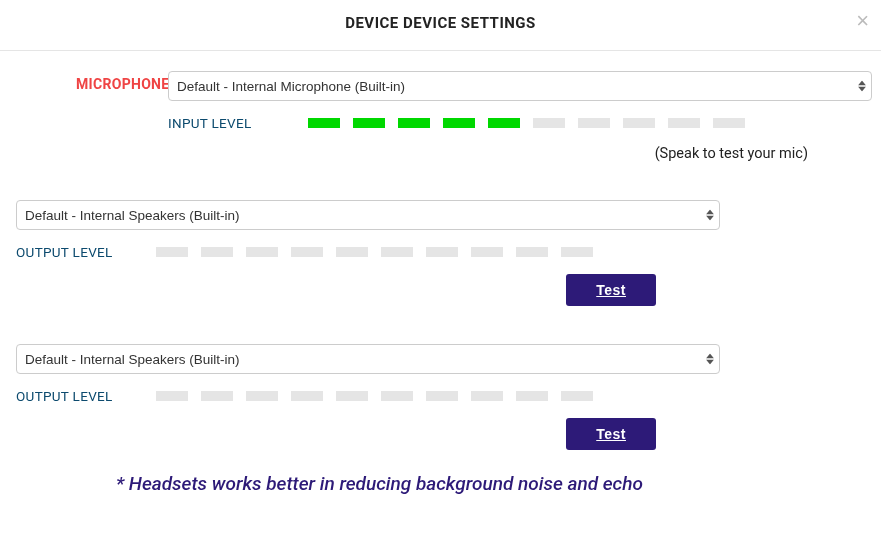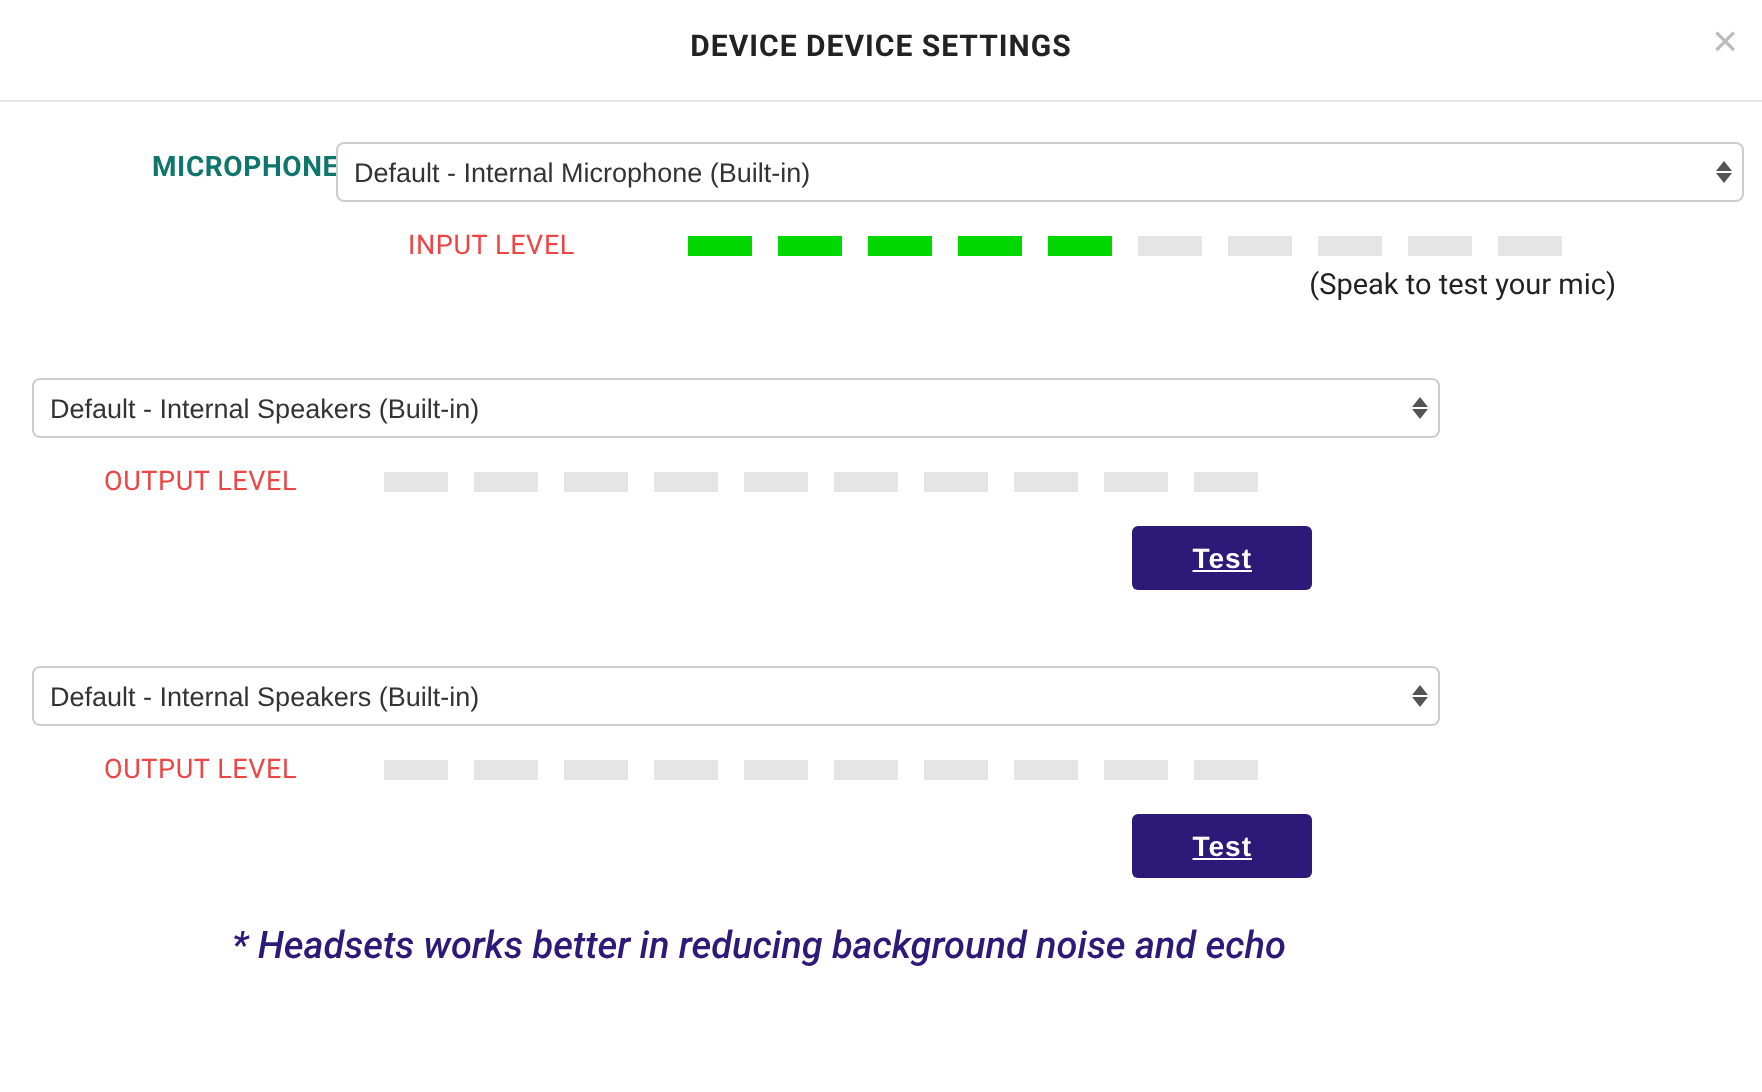--- a/index.html
+++ b/index.html
@@ -46,21 +46,21 @@
       align-items: flex-start;
       margin-bottom: 10px;
     }
     .label-col {
       width: 152px;
       padding-left: 60px;
       padding-top: 5px;
       font-size: 14px;
       font-weight: 700;
       letter-spacing: 0.3px;
-      color: #0f766e;
+      color: #ef4444;
     }
     .control-col {
       flex: 1;
       padding-right: 0;
     }
     .select-wrap {
       position: relative;
       width: 704px;
       border-radius: 10px;
     }
@@ -95,40 +95,39 @@
     .level-row {
       display: flex;
       align-items: center;
       margin-top: 14px;
       width: 640px;
     }
     .level-label {
       width: 140px;
       font-size: 13.5px;
       letter-spacing: 0.3px;
-      color: #ef4444;
-      margin-left: 36px;
+      color: #0c4a6e;
     }
     .level-bars {
       display: flex;
       gap: 13px;
     }
     .bar {
       width: 32px;
       height: 10px;
       background: #e5e5e5;
       border-radius: 0;
     }
     .bar.active {
       background: #00d800;
     }
     .hint-row {
       text-align: right;
       width: 640px;
-      margin-top: 3px;
+      margin-top: 14px;
       font-size: 14.5px;
       color: #222;
     }
     .test-row {
       text-align: right;
       width: 640px;
       margin-top: 14px;
     }
     .btn {
       display: inline-block;

